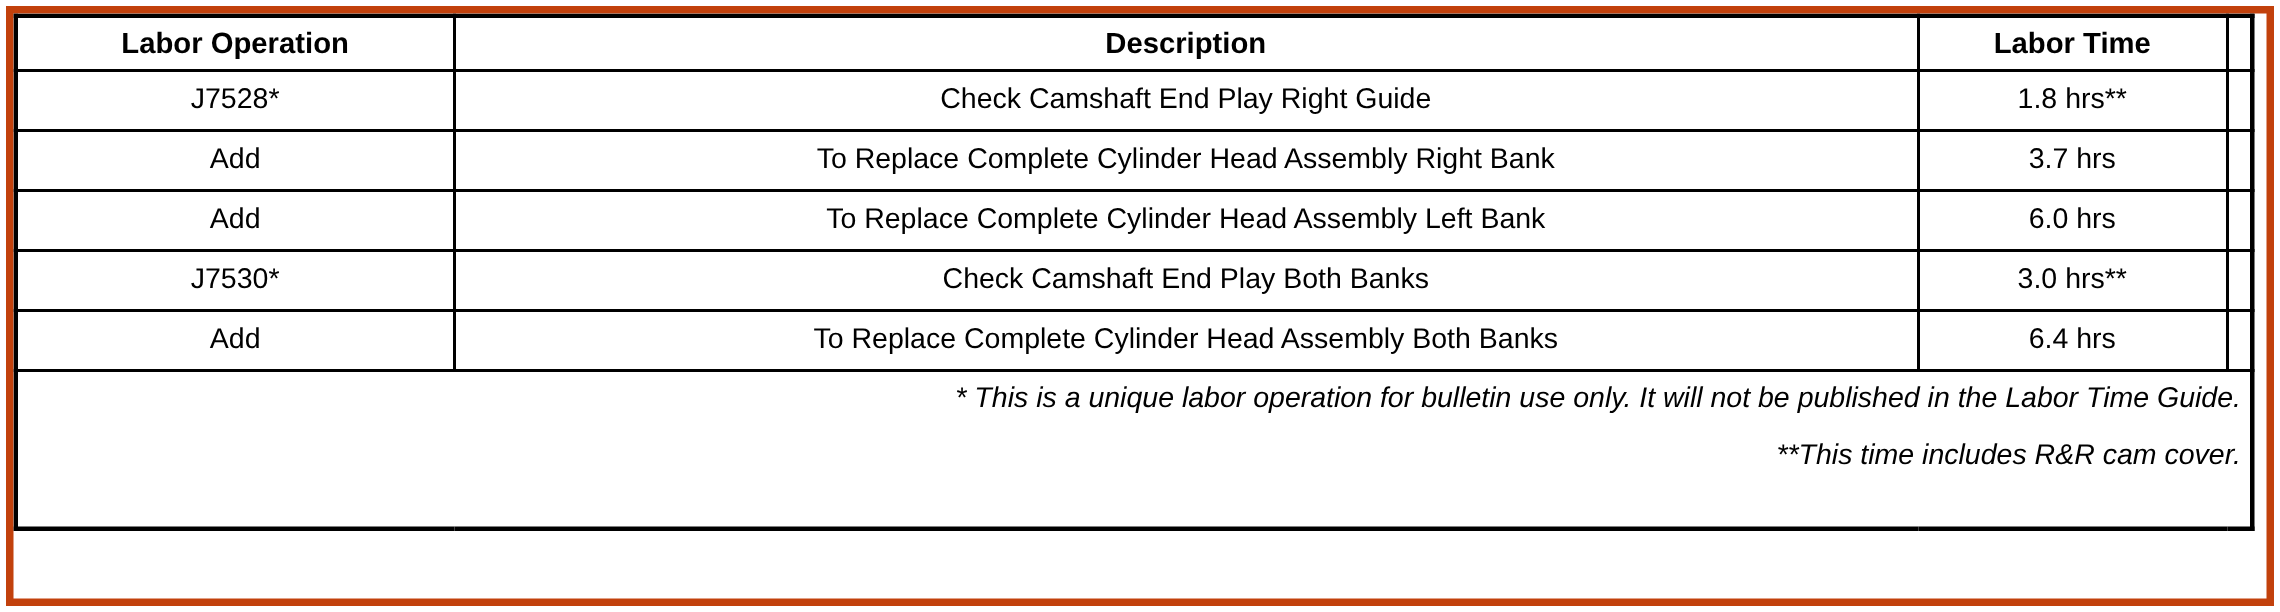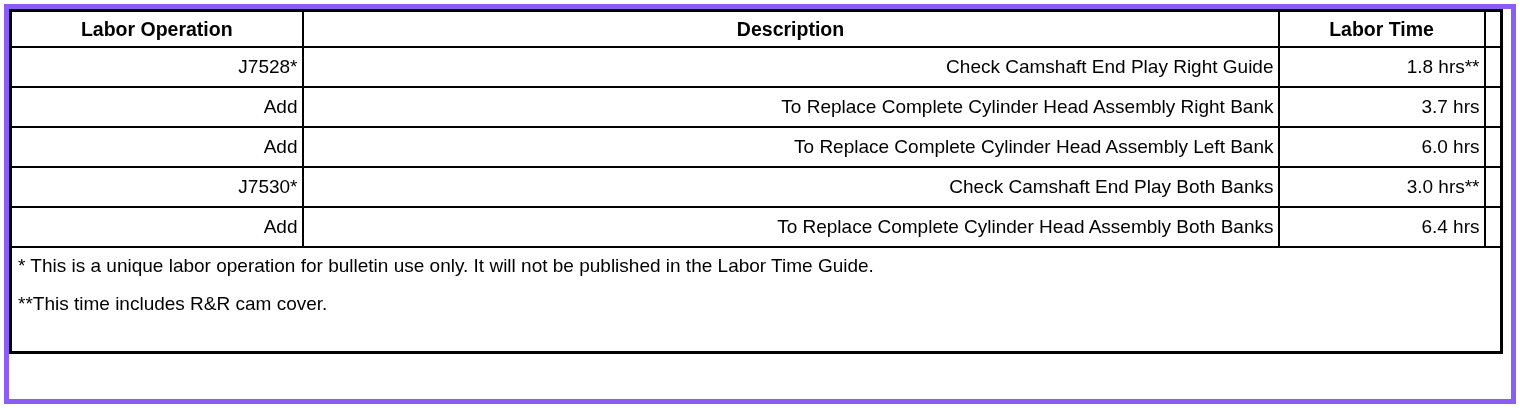--- a/index.html
+++ b/index.html
@@ -10,21 +10,21 @@
     height: 408px;
     font-family: "Liberation Sans", sans-serif;
     color: #000000;
   }
   .frame {
     position: absolute;
     left: 4px;
     top: 4px;
     width: 1512px;
     height: 400px;
-    border: 5px solid #8b5cf6;
+    border: 5px solid #c2410c;
     box-sizing: border-box;
     background: #ffffff;
     overflow: hidden;
   }
   table.labor-table {
     border-collapse: collapse;
     table-layout: fixed;
     width: 1491px;
     margin: 0;
   }
@@ -49,28 +49,28 @@
   }
   thead th {
     height: 34px;
     font-weight: bold;
     font-size: 19.5px;
     border-bottom-width: 4px;
   }
   tbody td {
     height: 38px;
     font-weight: normal;
-    text-align: right;
   }
   td.notes-cell {
     height: 90px;
-    text-align: left;
+    text-align: right;
     vertical-align: top;
     padding: 7px 6px 6px 6px;
     white-space: normal;
+    font-style: italic;
   }
   .note {
     font-size: 19px;
     line-height: 1.2;
   }
   .note + .note {
     margin-top: 15px;
   }
 </style>
 </head>

